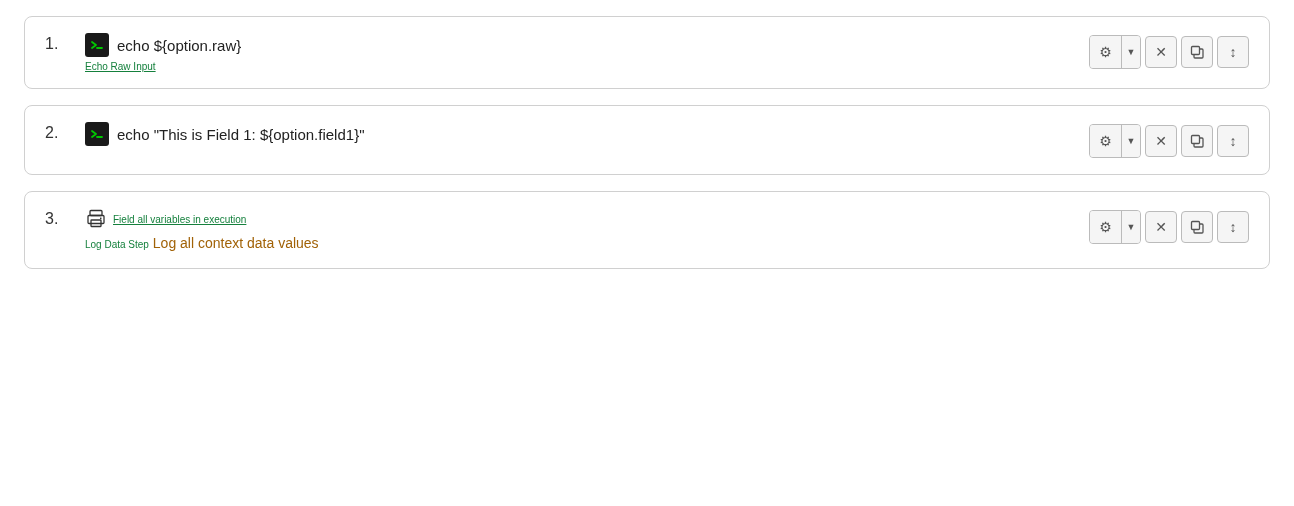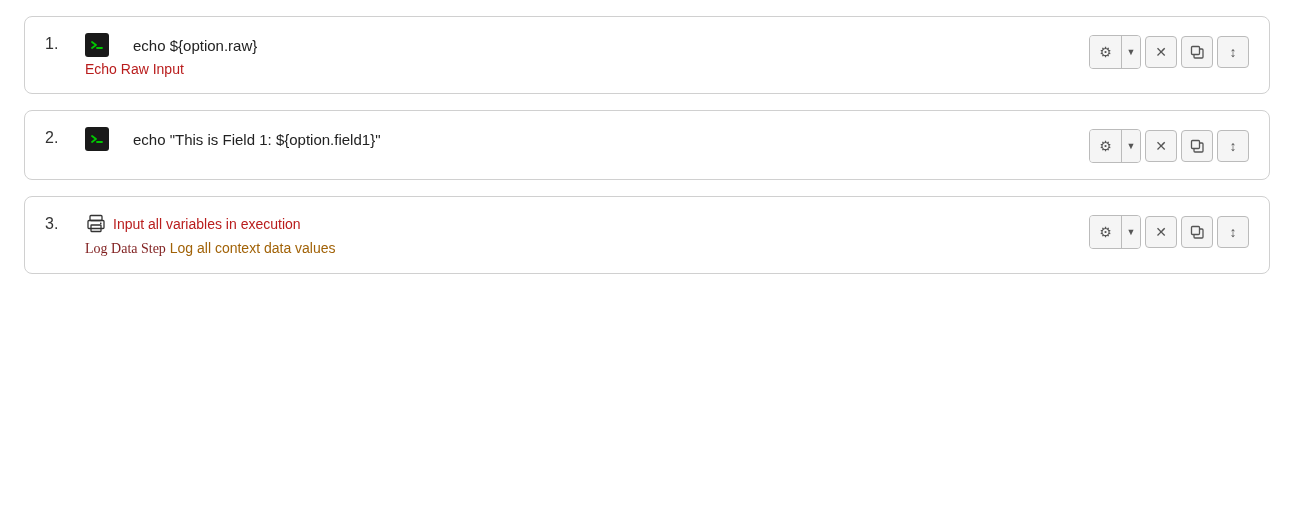--- a/index.html
+++ b/index.html
@@ -32,21 +32,21 @@
     }
     .step-content {
       flex: 1;
       display: flex;
       flex-direction: column;
       gap: 4px;
     }
     .step-command-line {
       display: flex;
       align-items: center;
-      gap: 24px;
+      gap: 8px;
     }
     .terminal-icon {
       display: inline-flex;
       align-items: center;
       justify-content: center;
       width: 24px;
       height: 24px;
       background: #1a1a1a;
       border-radius: 3px;
       flex-shrink: 0;
@@ -54,30 +54,30 @@
     .terminal-icon svg {
       width: 14px;
       height: 14px;
     }
     .step-command {
       font-size: 15px;
       color: #222;
       font-family: inherit;
     }
     .step-label {
-      font-size: 14px;
-      color: #b91c1c;
+      font-size: 10px;
+      color: #15803d;
+      text-decoration: underline;
       cursor: pointer;
     }
     .step-label-blue {
-      font-size: 14px;
-      color: #7f1d1d;
+      font-size: 10px;
+      color: #15803d;
       text-decoration: none;
       cursor: pointer;
-      font-family: Liberation Serif, serif;
     }
     .step-description {
       font-size: 14px;
       color: #a16207;
       display: inline;
     }
     .step-actions {
       display: flex;
       align-items: center;
       gap: 4px;
@@ -213,21 +213,21 @@
     <div class="step-content">
       <div class="step-row3-line1">
         <span class="printer-icon-wrap">
           <svg width="20" height="20" viewBox="0 0 20 20" fill="none" xmlns="http://www.w3.org/2000/svg">
             <rect x="4" y="1.5" width="12" height="5" rx="1" stroke="#333" stroke-width="1.3" fill="none"></rect>
             <rect x="2" y="6.5" width="16" height="8" rx="1" stroke="#333" stroke-width="1.3" fill="none"></rect>
             <rect x="5" y="11" width="10" height="6.5" rx="0.5" stroke="#333" stroke-width="1.3" fill="none"></rect>
             <rect x="14" y="8.5" width="1.5" height="1.5" rx="0.3" fill="#333"></rect>
           </svg>
         </span>
-        <a class="step-label">Input all variables in execution</a>
+        <a class="step-label">Field all variables in execution</a>
       </div>
       <div>
         <span class="step-label-blue">Log Data Step</span><span class="step-description"> Log all context data values</span>
       </div>
     </div>
     <div class="step-actions">
       <div class="gear-group">
         <button class="gear-main">⚙</button>
         <button class="gear-dropdown">▼</button>
       </div>

